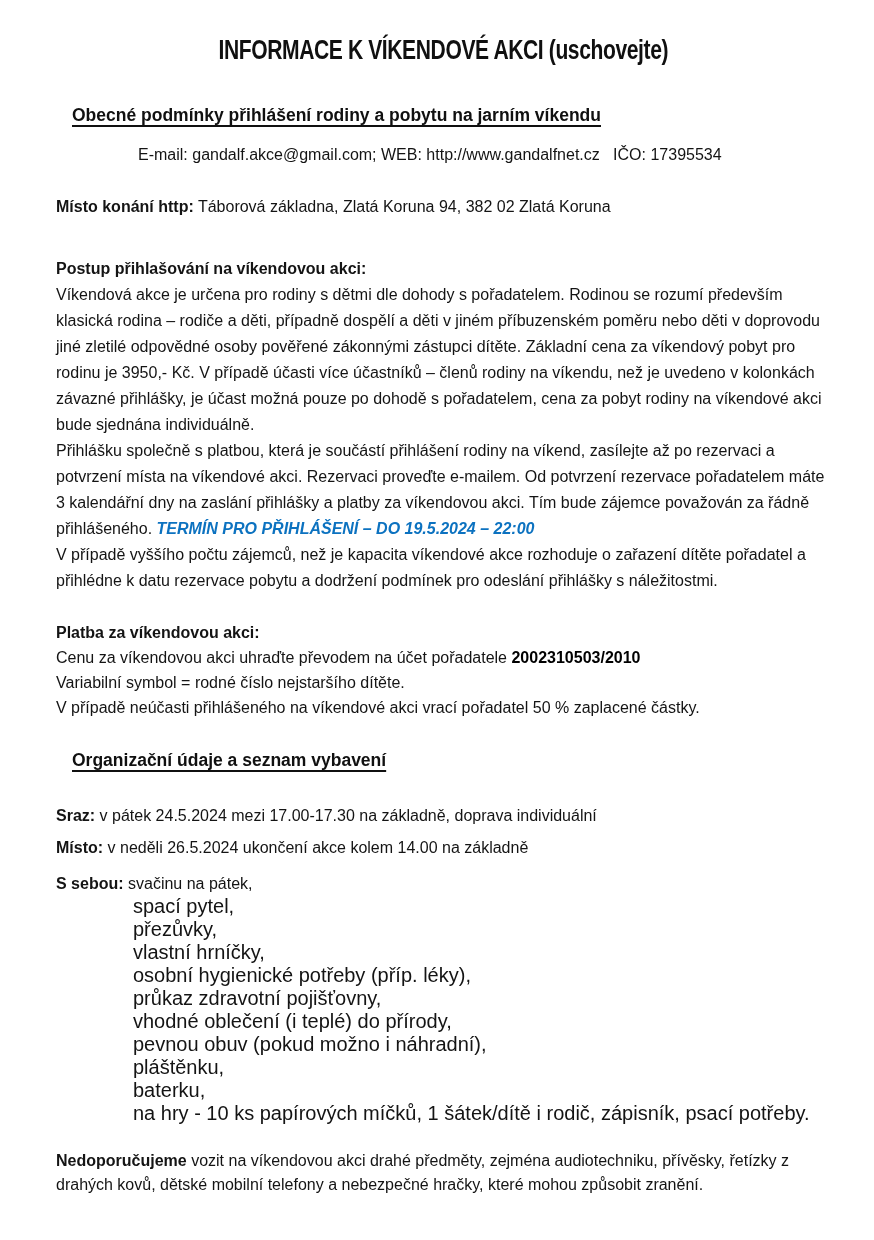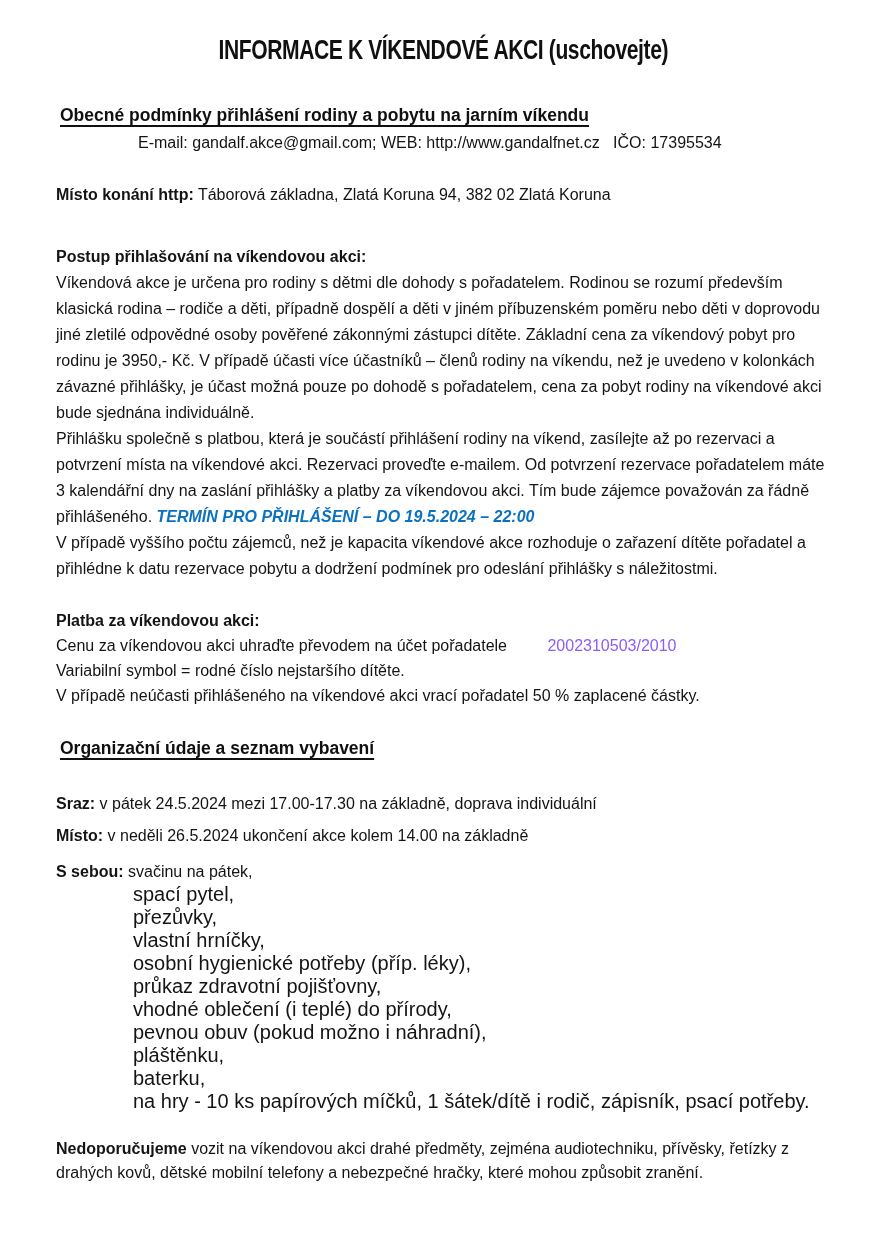--- a/index.html
+++ b/index.html
@@ -31,42 +31,41 @@
     transform: scaleX(0.78);
     transform-origin: center;
     color: #101010;
   }
   .h-underline {
     font-size: 17.5px;
     font-weight: bold;
     text-decoration: underline;
     text-decoration-thickness: 2px;
     text-underline-offset: 4px;
-    margin: 4px;
+    margin: 16px;
     color: #101010;
   }
   .heading-general { margin-top: 38px; }
   .heading-org     { margin-top: 30px; }
   p, .para { margin: 0; font-size: 16px; line-height: 26px; }
   b, .b { font-weight: bold; }
   .organizer { margin-top: 25px; white-space: pre-wrap; }
   .organizer-line2 { padding-left: 82px; white-space: pre-wrap; }
   .venue { margin-top: 26px; }
   .procedure-heading { margin-top: 36px; }
   .payment-block { margin-top: 26px; }
   .payment-block p { line-height: 25px; }
   .deadline {
     color: #0c72c0;
     font-weight: bold;
     font-style: italic;
   }
   .account {
-    color: #8b5cf6;
-    font-weight: normal;
-    margin-left: 36px;
+    color: #000000;
+    font-weight: bold;
   }
   .meeting { margin-top: 32px; }
   .return  { margin-top: 6px; }
   .bring   { margin-top: 11px; line-height: 23px; }
   .bring-list {
     list-style: none;
     margin: 0;
     padding: 0 0 0 77px;
     font-size: 20px;
     line-height: 23px;

